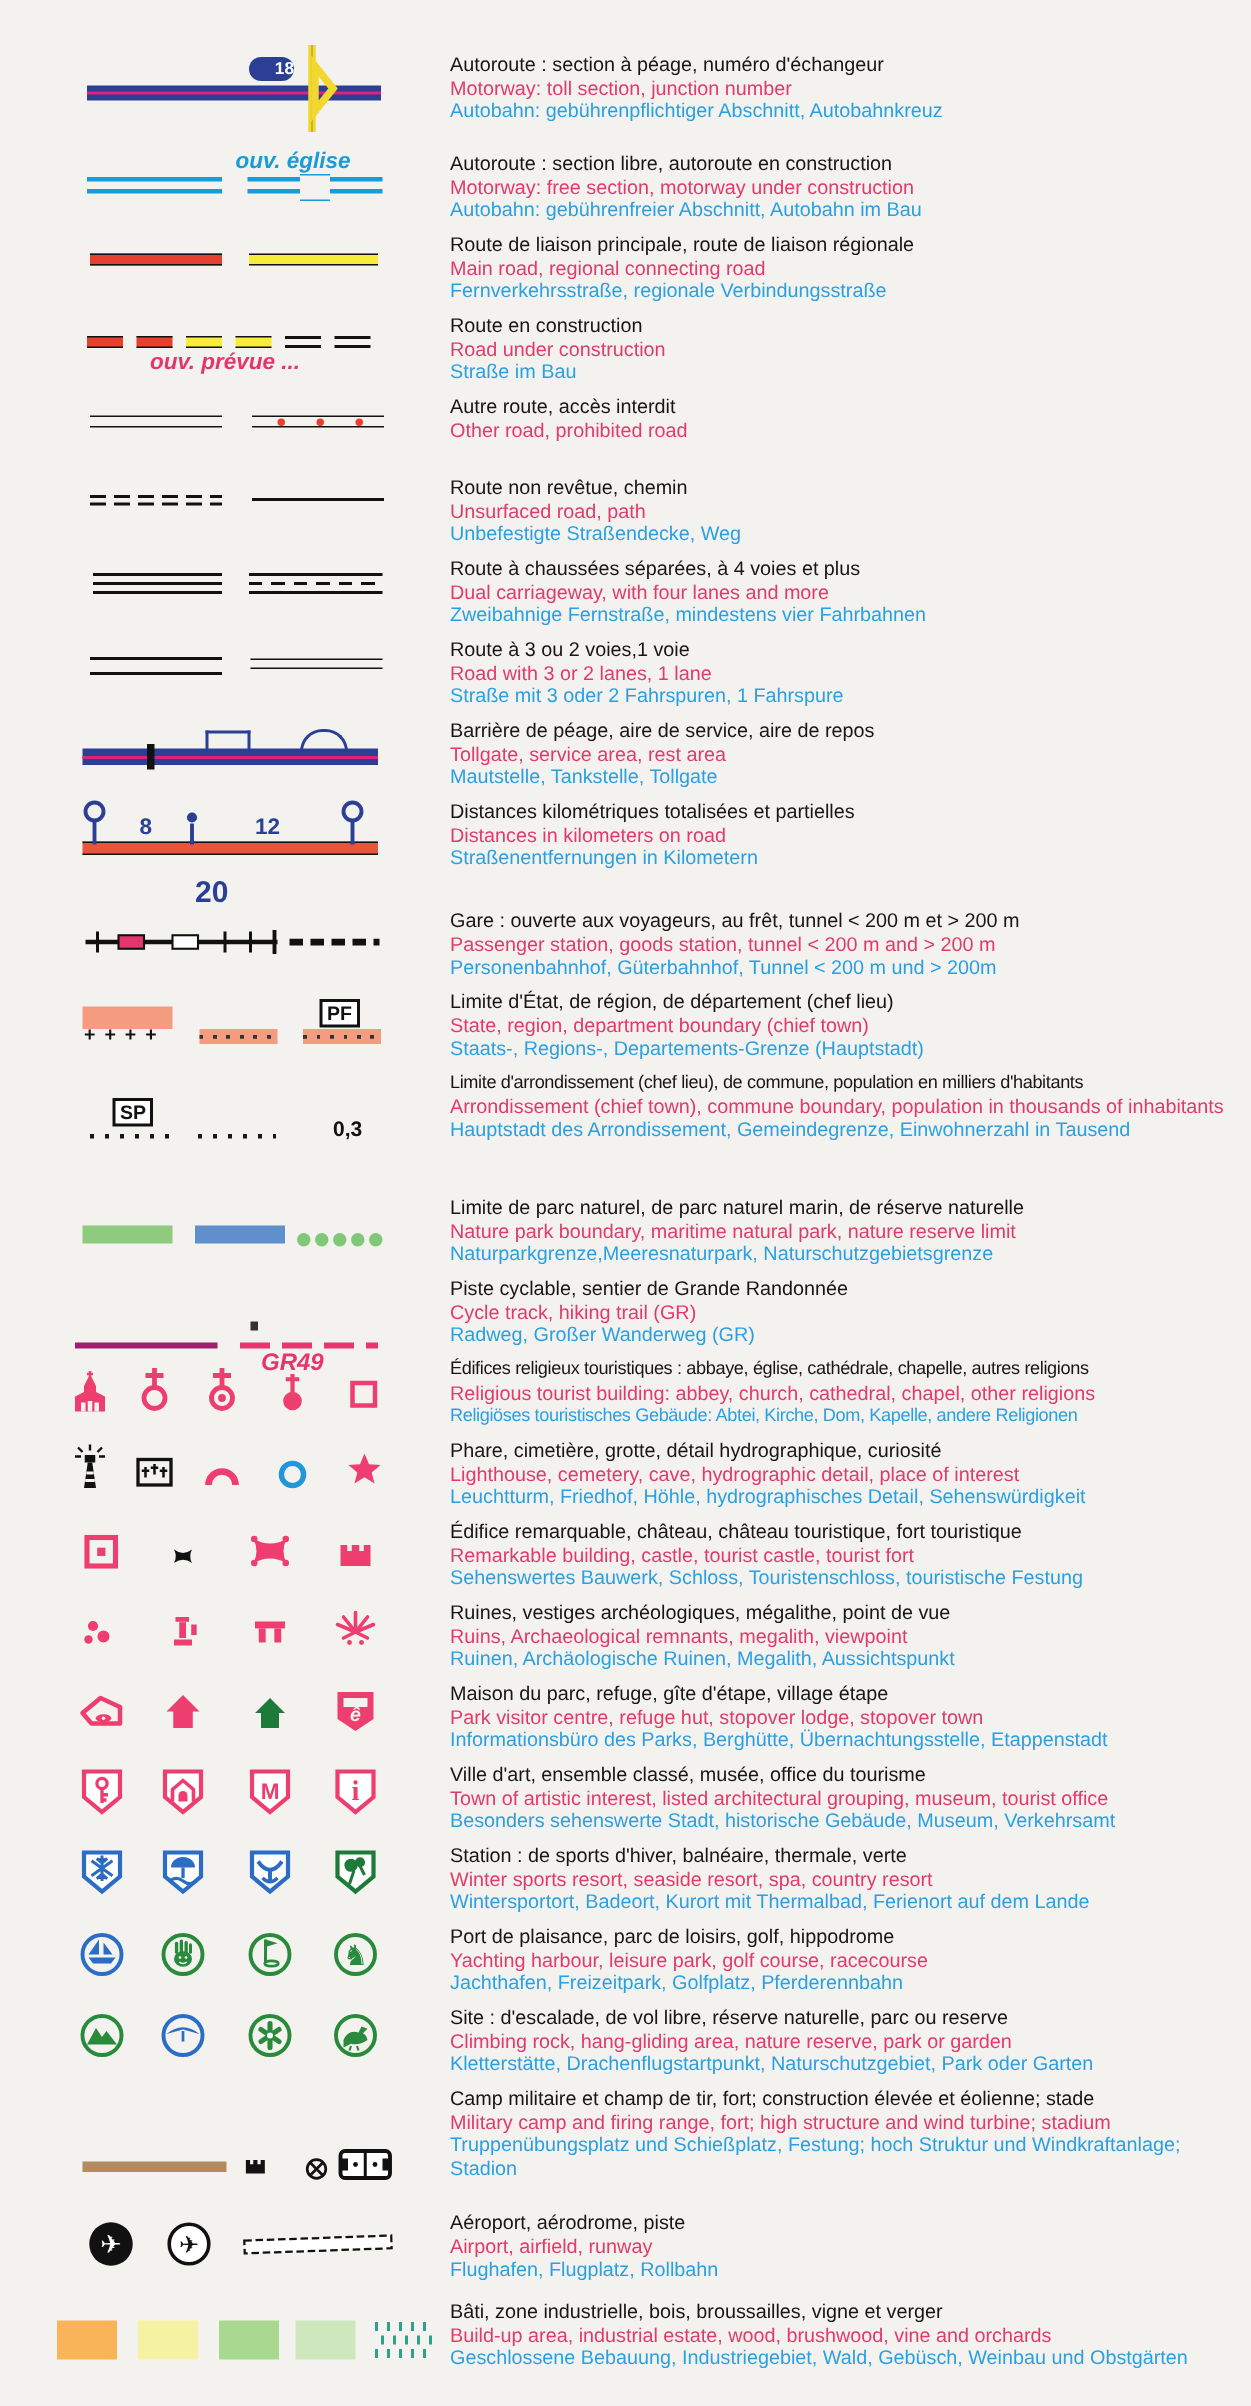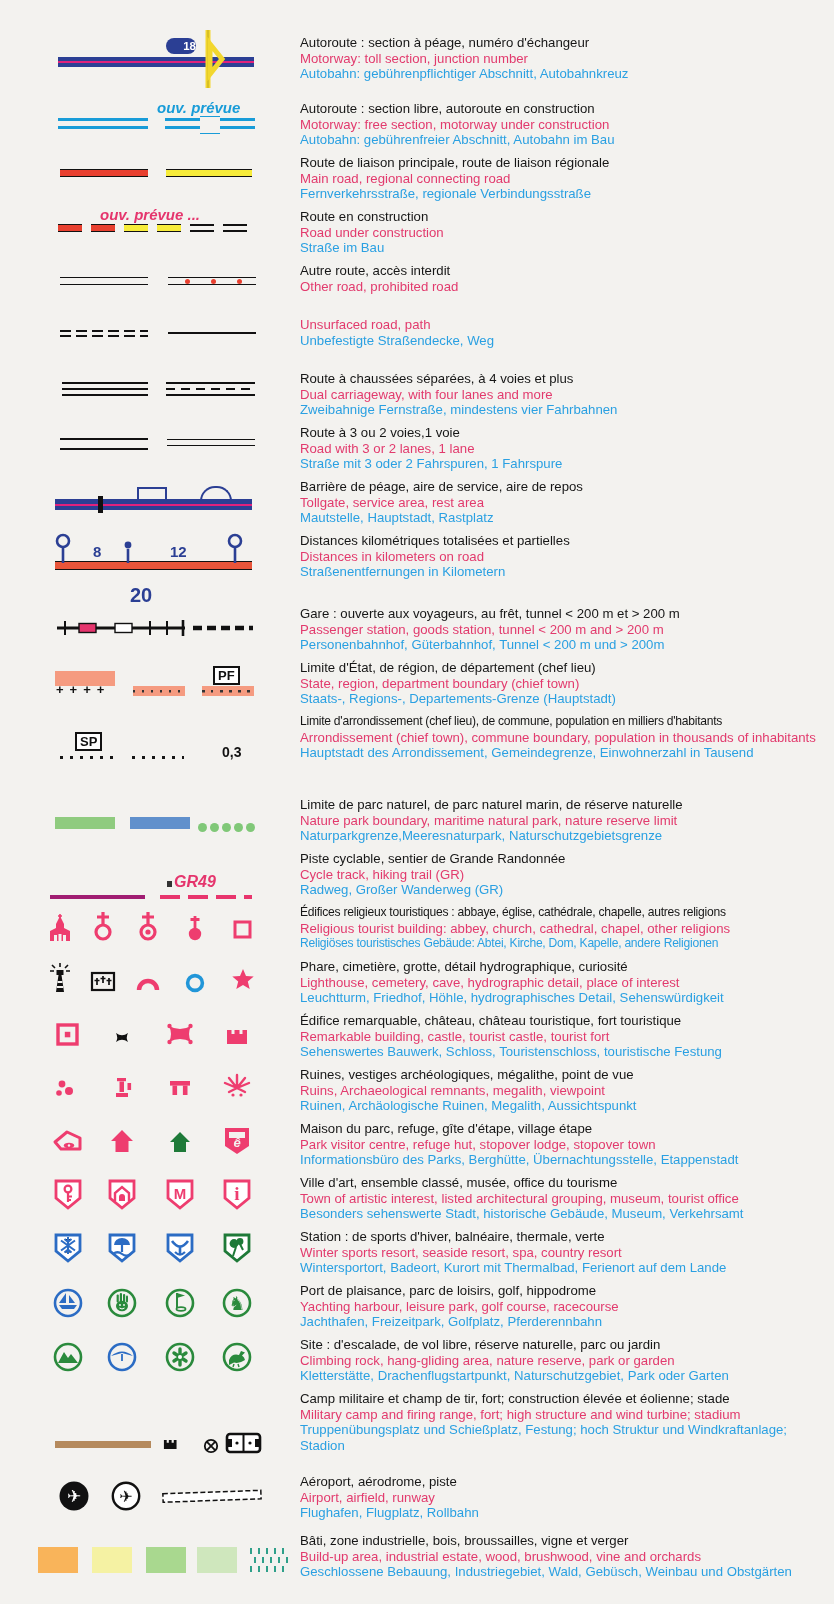--- a/index.html
+++ b/index.html
@@ -12,21 +12,21 @@
   .en{color:#e23a6d;}
   .de{color:#2aa0e2;}
   .tight{font-size:12.1px;letter-spacing:-0.25px;}
   .abs{position:absolute;}
   
   .mband{position:absolute;height:10px;background:#2b3f94;}
   .mband .pk{position:absolute;left:0;right:0;top:4px;height:2.2px;background:#e0217c;}
   .badge{position:absolute;background:#2b3f94;color:#fff;font-weight:bold;font-size:11.5px;
          border-radius:9px;width:30px;height:16px;text-align:right;line-height:16px;}
   .bluelbl{position:absolute;color:#189cd8;font-style:italic;font-weight:bold;font-size:15px;}
-  .pinklbl{position:absolute;color:#e5356d;font-style:italic;font-weight:bold;font-size:15px;}
+  .pinklbl{position:absolute;color:#e5356d;font-style:italic;font-weight:bold;font-size:15px;margin-top:27px;}
   .redbar{position:absolute;height:6px;background:#e8402f;border-top:1px solid #111;border-bottom:1px solid #111;}
   .yelbar{position:absolute;height:6px;background:#f7ec3a;border-top:1px solid #111;border-bottom:1px solid #111;}
   .dash{display:inline-block;height:6px;margin-right:9px;vertical-align:top;}
   .dash.red{background:#e8402f;border-top:1px solid #111;border-bottom:1px solid #111;width:24px;}
   .dash.yel{background:#f7ec3a;border-top:1px solid #111;border-bottom:1px solid #111;width:24px;}
   .dash.blk{width:24px;border-top:2px solid #111;border-bottom:2px solid #111;height:4px;background:transparent;}
   .dotline{position:absolute;height:3px;
      background-image:repeating-linear-gradient(90deg,#161616 0 3px,transparent 3px 10px);}
   .salmon{position:absolute;background:#f59b80;}
   .saldots{background-image:repeating-linear-gradient(90deg,#333 0 2.5px,transparent 2.5px 9px);
@@ -58,21 +58,21 @@
     </div>
     <div class="txt" style="padding-top:5px">
       <div class="fr">Autoroute : section à péage, numéro d'échangeur</div>
       <div class="en">Motorway: toll section, junction number</div>
       <div class="de">Autobahn: gebührenpflichtiger Abschnitt, Autobahnkreuz</div>
     </div>
   </div>
 
   <div class="row">
     <div class="sym">
-      <div class="bluelbl" style="left:157px;top:-2px">ouv. prévue</div>
+      <div class="bluelbl" style="left:157px;top:-2px">ouv. église</div>
       <div class="abs" style="left:58px;top:17px;width:90px;border-top:3.5px solid #189cd8;border-bottom:3.5px solid #189cd8;height:4.5px"></div>
       <div class="abs" style="left:165px;top:17px;width:90px;border-top:3.5px solid #189cd8;border-bottom:3.5px solid #189cd8;height:4.5px"></div>
       <div class="abs" style="left:200px;top:15px;width:20px;height:16px;background:#f3f2ef;border-top:1px solid #189cd8;border-bottom:1px solid #189cd8"></div>
     </div>
     <div class="txt">
       <div class="fr">Autoroute : section libre, autoroute en construction</div>
       <div class="en">Motorway: free section, motorway under construction</div>
       <div class="de">Autobahn: gebührenfreier Abschnitt, Autobahn im Bau</div>
     </div>
   </div>
@@ -117,20 +117,21 @@
     </div>
   </div>
 
   <div class="row">
     <div class="sym">
       <div class="abs" style="left:60px;top:13px;width:88px;height:2px;background-image:repeating-linear-gradient(90deg,#111 0 11px,transparent 11px 16px)"></div>
       <div class="abs" style="left:60px;top:18px;width:88px;height:2px;background-image:repeating-linear-gradient(90deg,#111 0 11px,transparent 11px 16px)"></div>
       <div class="abs" style="left:168px;top:15px;width:88px;height:2.4px;background:#111"></div>
     </div>
     <div class="txt">
+      <div class="fr">Route non revêtue, chemin</div>
       <div class="en">Unsurfaced road, path</div>
       <div class="de">Unbefestigte Straßendecke, Weg</div>
     </div>
   </div>
 
   <div class="row">
     <div class="sym">
       <div class="abs" style="left:62px;top:11px;width:86px;height:2px;background:#111"></div>
       <div class="abs" style="left:62px;top:17px;width:86px;height:2px;background:#111"></div>
       <div class="abs" style="left:62px;top:23px;width:86px;height:2px;background:#111"></div>
@@ -162,21 +163,21 @@
       <div class="mband" style="left:55px;width:197px;top:20px;height:11px">
           <div class="pk" style="top:4.5px"></div>
         </div>
       <div class="abs" style="left:98px;top:17px;width:5px;height:17px;background:#111"></div>
       <div class="abs" style="left:137px;top:8px;width:26px;height:12px;border:2.5px solid #2b3f94;border-bottom:none"></div>
       <div class="abs" style="left:200px;top:7px;width:28px;height:14px;border:2.5px solid #2b3f94;border-bottom:none;border-radius:15px 15px 0 0"></div>
     </div>
     <div class="txt">
       <div class="fr">Barrière de péage, aire de service, aire de repos</div>
       <div class="en">Tollgate, service area, rest area</div>
-      <div class="de">Mautstelle, Hauptstadt, Rastplatz</div>
+      <div class="de">Mautstelle, Tankstelle, Tollgate</div>
     </div>
   </div>
 
   <div class="row" style="min-height:66px">
     <div class="sym" style="min-height:64px">
       <div class="abs" style="left:55px;top:28px;width:197px;height:7px;background:#e8553a;border-top:1.6px solid #111;border-bottom:1.6px solid #111"></div>
       <svg class="ic" style="left:56px;top:0" width="200" height="34" viewBox="0 0 200 34">
         <g stroke="#2b3f94" stroke-width="2.6" fill="none">
           <path d="M7 14v16M179 14v16M72 16v14"></path>
           <circle cx="7" cy="8" r="6"></circle>
@@ -548,21 +549,21 @@
           </g>
         <circle cx="17" cy="18" r="2" fill="#fff"></circle>
       </svg>
       <svg class="ic d4" style="top:2px" width="34" height="36" viewBox="0 0 34 36">
         <circle cx="17" cy="18" r="13" fill="none" stroke="#2a8a3c" stroke-width="2.6"></circle>
         <path d="M9 21q3-7 10-5l2-4 4 1.5-3 3q2.5 1.5 3 4.5-6 4-11 2.5l-5 2.5z" fill="#2a8a3c"></path>
         <path d="M14 25l-1 3M18 25l1 3" stroke="#2a8a3c" stroke-width="1.4"></path>
       </svg>
     </div>
     <div class="txt">
-      <div class="fr">Site : d'escalade, de vol libre, réserve naturelle, parc ou jardin</div>
+      <div class="fr">Site : d'escalade, de vol libre, réserve naturelle, parc ou reserve</div>
       <div class="en">Climbing rock, hang-gliding area, nature reserve, park or garden</div>
       <div class="de">Kletterstätte, Drachenflugstartpunkt, Naturschutzgebiet, Park oder Garten</div>
     </div>
   </div>
 
   <div class="row" style="min-height:76px">
     <div class="sym" style="min-height:74px">
       <div class="abs" style="left:55px;top:50px;width:96px;height:7px;background:#b58a5d"></div>
       <svg class="ic" style="left:158px;top:40px" width="30" height="30" viewBox="0 0 30 30">
         <path d="M6 22V11h3.4v3.4h2.6V11h3.4v3.4H18V11h3.4v11z" fill="#111" transform="translate(1,0) scale(0.82)"></path>

